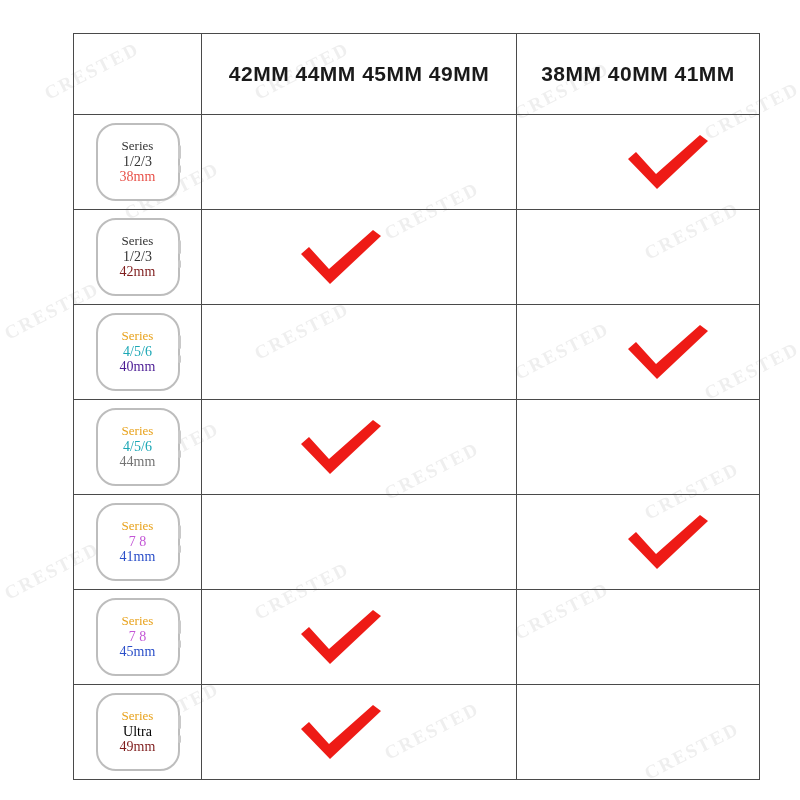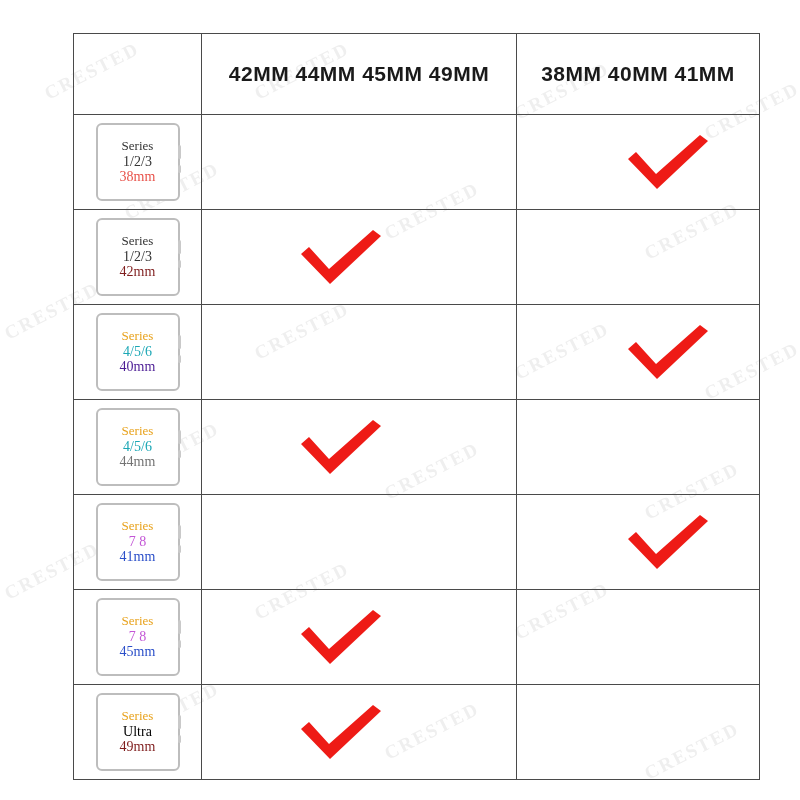--- a/index.html
+++ b/index.html
@@ -69,21 +69,21 @@
 
   .body-row td { height: 94px; }
 
   
   .watch-cell { position: relative; }
   .watch {
     width: 80px;
     height: 74px;
     margin: 0 auto;
     border: 2px solid #bdbdbd;
-    border-radius: 6px;
+    border-radius: 20px;
     background: #ffffff;
     display: flex;
     flex-direction: column;
     align-items: center;
     justify-content: center;
     line-height: 1.12;
     position: relative;
   }
   .watch::before, .watch::after {
     content: "";

